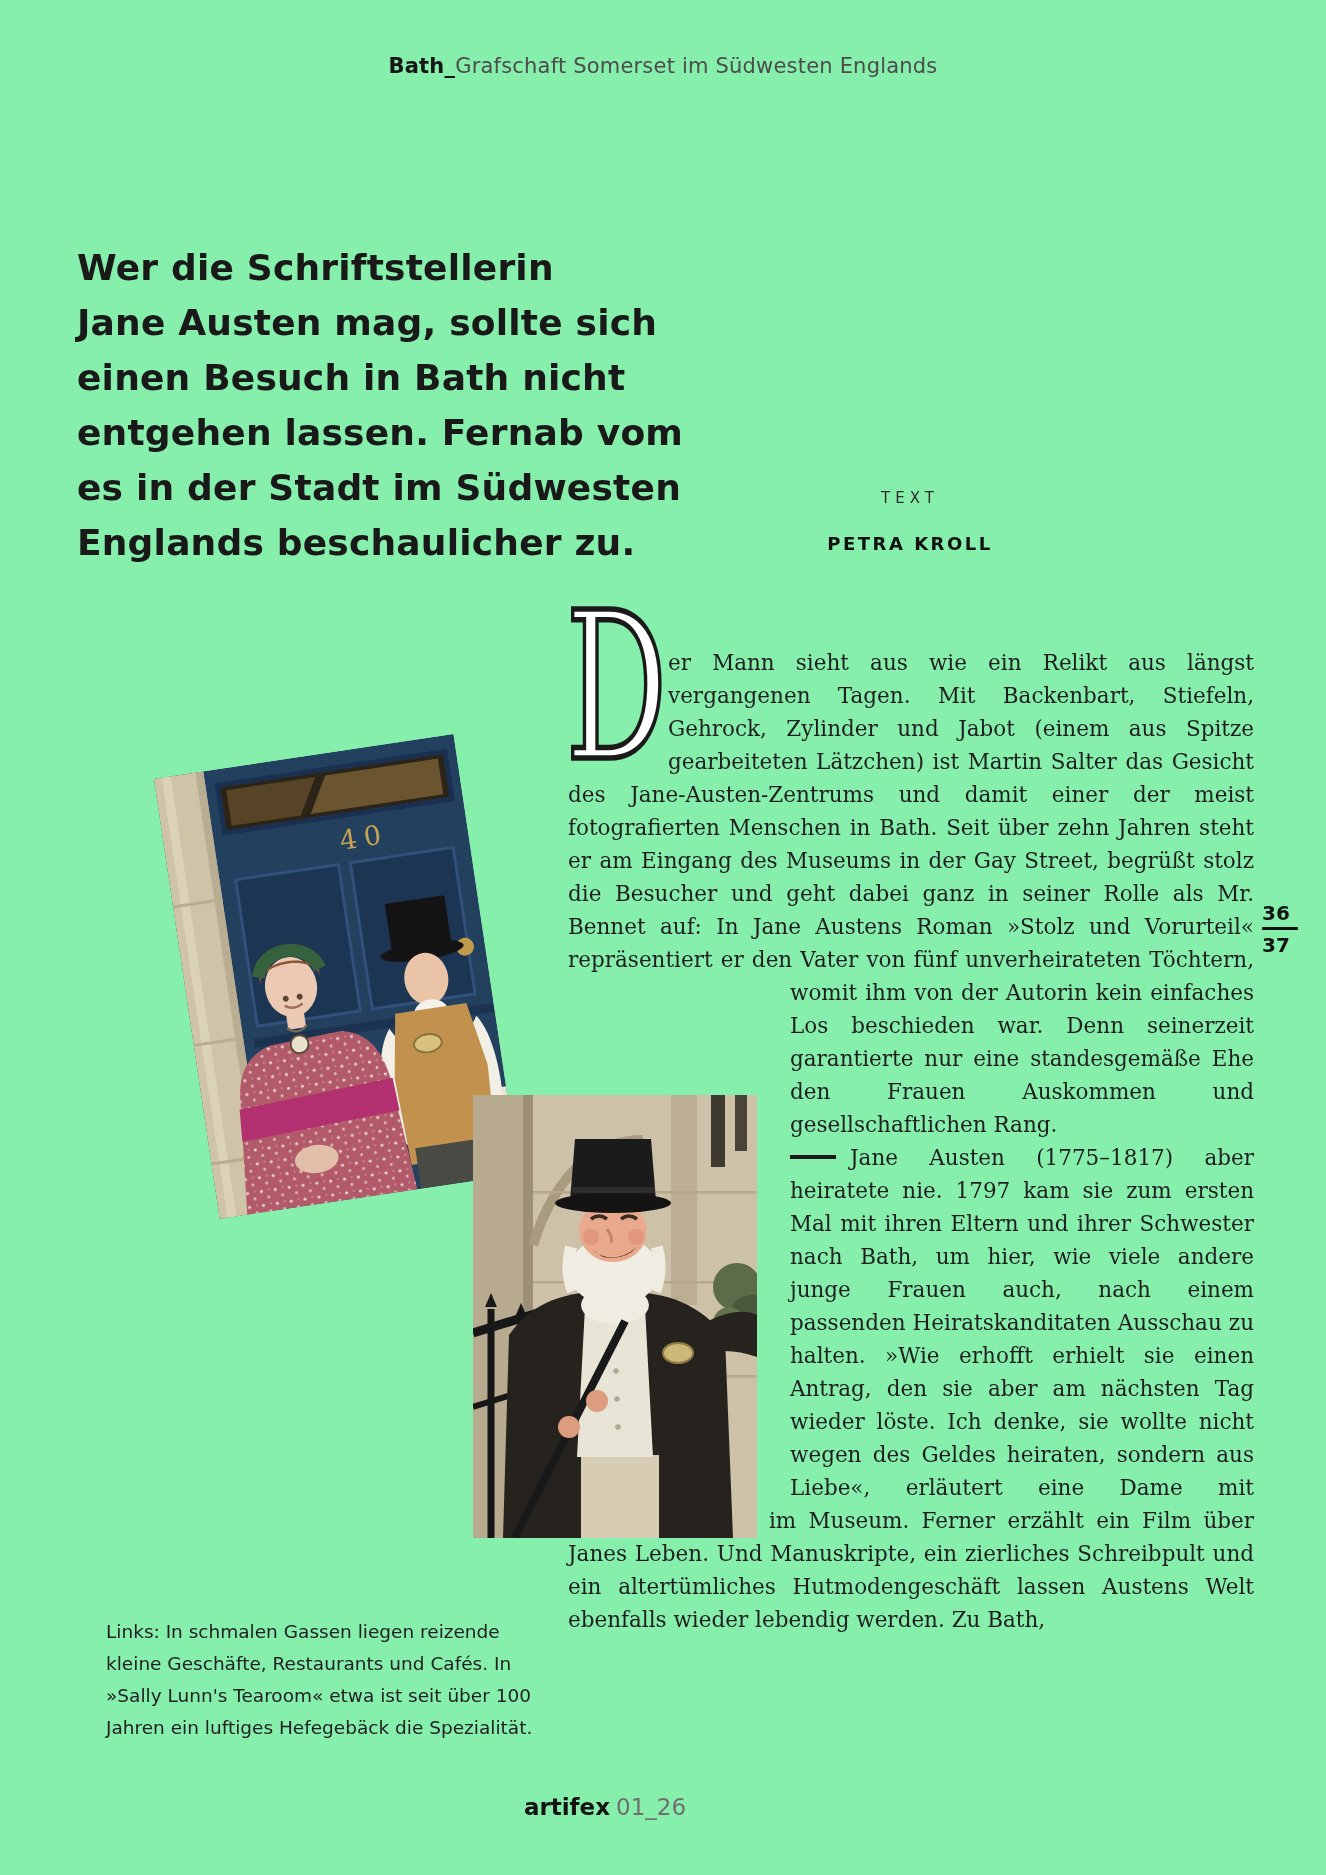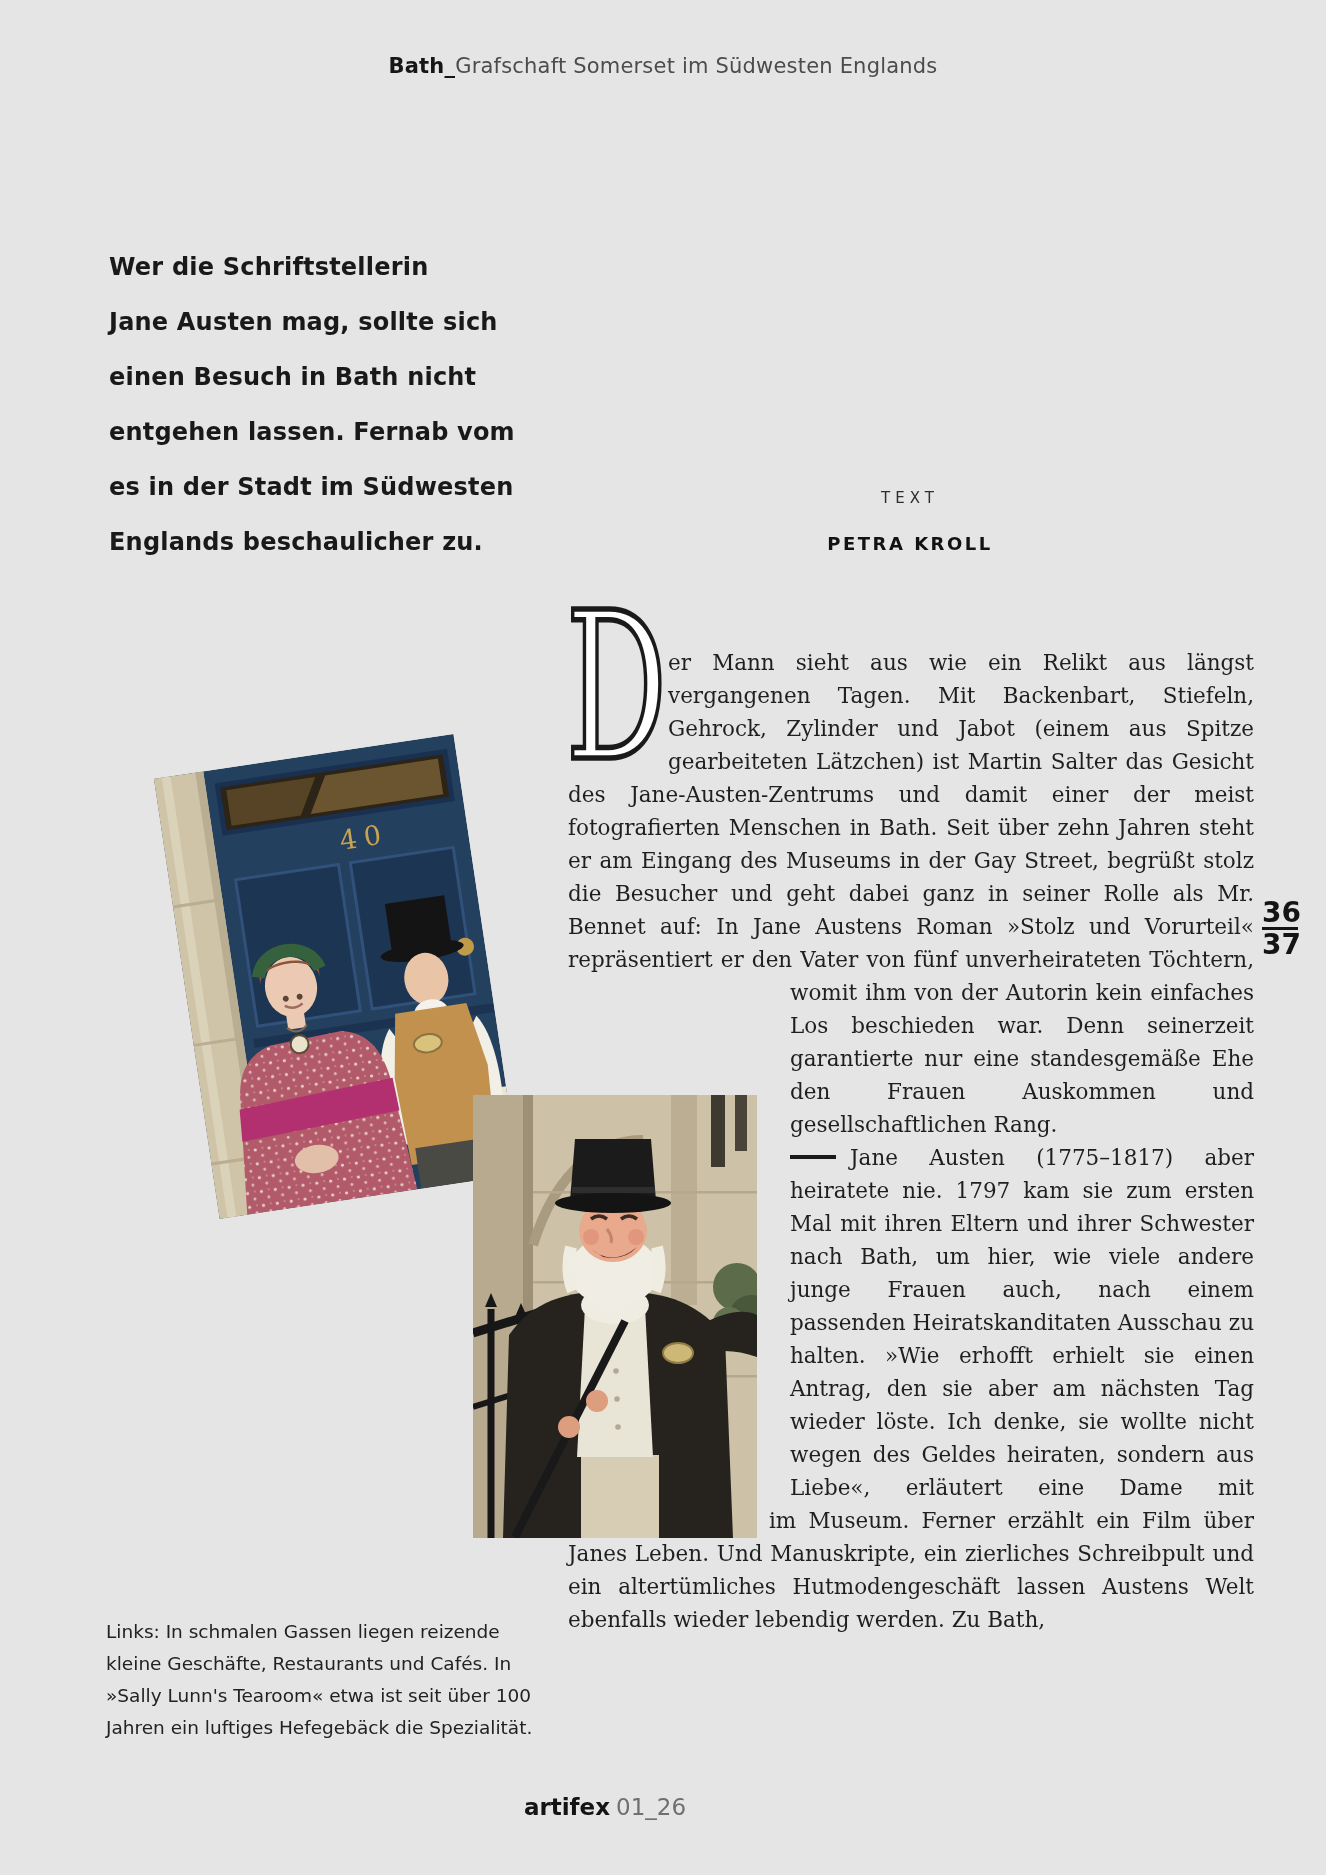--- a/index.html
+++ b/index.html
@@ -1,29 +1,29 @@
 <!DOCTYPE html>
 <html lang="de"><head>
 <meta charset="utf-8">
 <style>
   html,body{margin:0;padding:0;background:#ffffff;}
-  .page{position:relative;width:1326px;height:1875px;background:#e5e5e5;overflow:hidden;
+  .page{position:relative;width:1326px;height:1875px;background:#86efac;overflow:hidden;
         font-family:"DejaVu Sans",sans-serif;color:#1d1d1d;}
 
   
   .header{position:absolute;top:54px;left:0;width:1326px;text-align:center;
           font-size:21px;letter-spacing:.2px;}
   .header .brand{font-weight:700;color:#161616;}
   .header .sep{font-weight:700;color:#161616;}
   .header .subtitle{font-weight:400;color:#4c4c4c;}
 
   
   .intro{position:absolute;left:77px;top:240px;}
-  .intro .iline{font-weight:700;font-size:24px;line-height:55px;color:#191919;
-                white-space:nowrap;letter-spacing:.2px;margin-left:32px;}
+  .intro .iline{font-weight:700;font-size:36px;line-height:55px;color:#191919;
+                white-space:nowrap;letter-spacing:.2px;}
 
   
   .byline{position:absolute;left:760px;top:489px;width:300px;text-align:center;}
   .byline .label{font-size:15px;letter-spacing:5px;color:#2e2e2e;font-weight:400;}
   .byline .author{margin-top:26px;font-size:18px;letter-spacing:2.5px;color:#121212;font-weight:700;}
 
   
   .article{position:absolute;left:568px;top:646px;width:686px;
            font-family:"DejaVu Serif",serif;font-size:21.5px;line-height:33px;
            color:#1f1f1f;text-align:justify;}
@@ -31,21 +31,21 @@
   .cap-spacer{float:left;width:100px;height:100px;}
   .photo-spacer{float:left;clear:left;width:222px;height:528px;}
   .pdash{display:inline-block;width:46px;height:4px;background:#1a1a1a;
          margin-right:14px;vertical-align:6px;}
 
   
   .dropcap{position:absolute;left:564px;top:608px;overflow:visible;pointer-events:none;}
 
   
   .pagenums{position:absolute;left:1262px;top:900px;width:38px;text-align:left;
-            font-weight:700;font-size:28px;color:#141414;line-height:26px;}
+            font-weight:700;font-size:20px;color:#141414;line-height:26px;}
   .pagenums .rule{width:36px;height:0;border-bottom:3px solid #141414;margin:1px 0 2px 0;}
 
   
   .caption{position:absolute;left:77px;top:1616px;margin-left:29px;}
   .caption .cline{font-size:18.5px;line-height:32px;font-weight:500;color:#222222;white-space:nowrap;}
 
   
   .footer{position:absolute;left:0;top:1794px;width:1210px;text-align:center;font-size:23px;}
   .footer .brand{font-weight:700;color:#141414;}
   .footer .issue{font-weight:400;color:#6f6f6f;margin-left:6px;}

